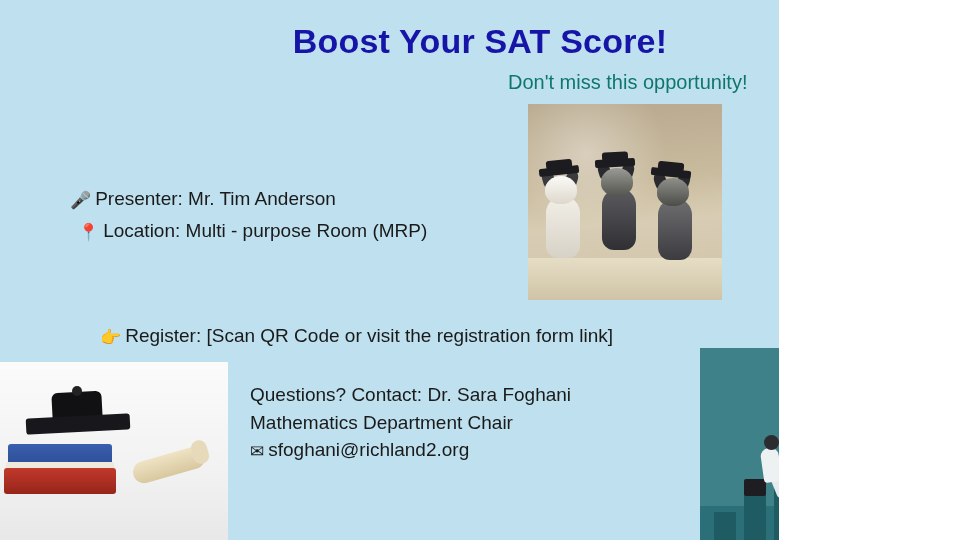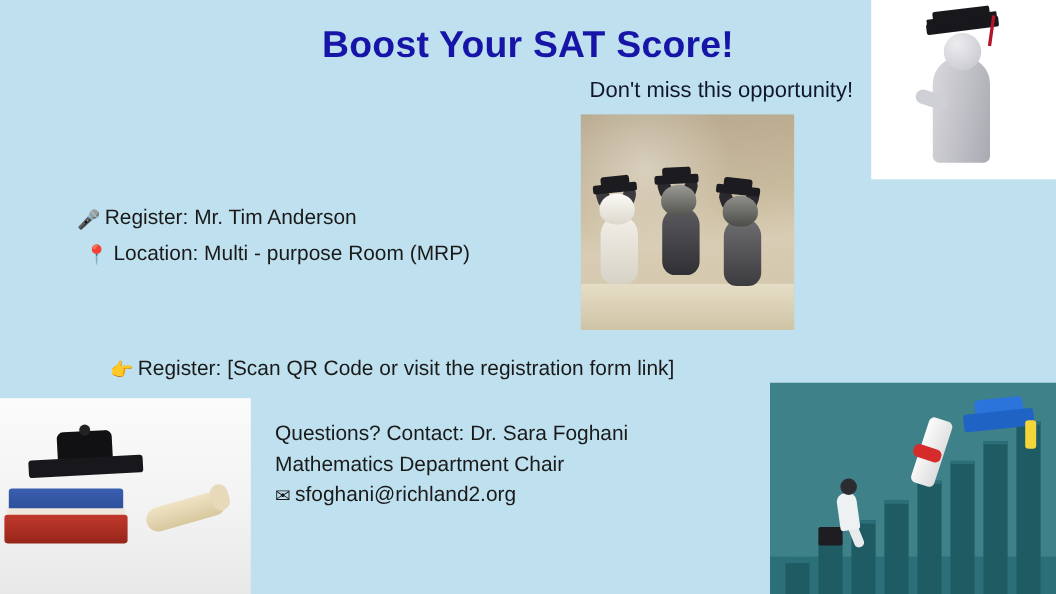--- a/index.html
+++ b/index.html
@@ -8,21 +8,21 @@
   }
   body {
     width: 960px;
     height: 540px;
     overflow: hidden;
     font-family: "Liberation Sans", sans-serif;
     background: #ffffff;
   }
   #slide {
     position: relative;
-    width: 960px;
+    width: 779px;
     height: 540px;
     background: #bfe1ef;
     overflow: hidden;
     text-decoration: underline;
   }
 
   
   #title {
     position: absolute;
     left: 0;
@@ -41,22 +41,21 @@
     left: 40px;
     top: 71px;
     font-size: 20px;
     color: #1a1a1a;
   }
   #subhead-right {
     position: absolute;
     left: 508px;
     top: 71px;
     font-size: 20px;
-    color: #0f172a;
-    margin-left: 28px;
+    color: #0f766e;
   }
 
   
   .line {
     position: absolute;
     font-size: 19px;
     color: #1a1a1a;
     white-space: nowrap;
   }
   .emoji {
@@ -262,21 +261,21 @@
 <body>
 
 <div id="slide">
 
   <div id="title">Boost Your SAT Score!</div>
 
   <div id="subhead-right">Don't miss this opportunity!</div>
 
 
   <div class="line" id="line-presenter">
-    <span class="emoji">🎤</span><span>Register: Mr. Tim Anderson</span>
+    <span class="emoji">🎤</span><span>Presenter: Mr. Tim Anderson</span>
   </div>
 
   <div class="line" id="line-register">
     <span class="emoji">👉</span><span>Register: [Scan QR Code or visit the registration form link]</span>
   </div>
 
   <div class="line" id="line-location">
     <span class="emoji">📍</span><span>Location: Multi - purpose Room (MRP)</span>
   </div>
 

